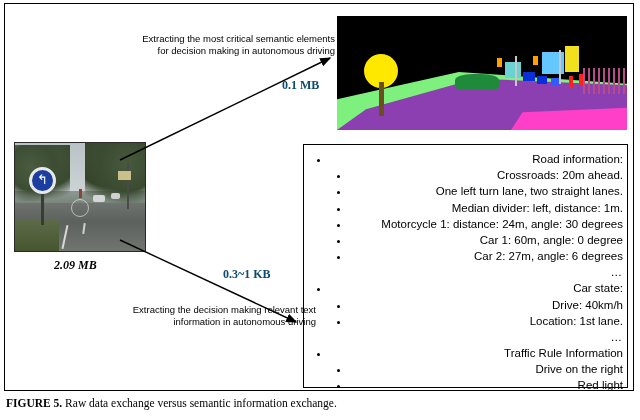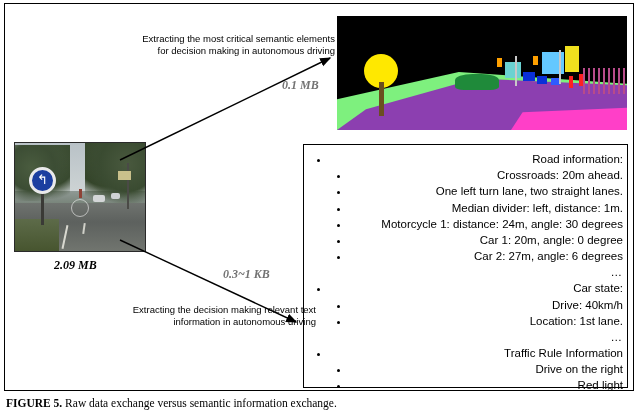--- a/index.html
+++ b/index.html
@@ -206,24 +206,23 @@
     font-size: 9.5px;
     color:#000;
     text-align:right;
     line-height:1.3;
   }
   .cap1 { left:130px; top:33px; width:205px; }
   .cap2 { left:118px; top:304px; width:198px; }
 
   .size {
     position:absolute;
-    font-style: italic;
     font-weight: bold;
     font-size: 12px;
-    color:#737373;
+    color:#0c4a6e;
   }
   .size1 { left:282px; top:78px; }
   .size2 { left:223px; top:267px; }
 
   .figcaption {
     position:absolute;
     left: 6px;
     top: 397px;
     font-family: "Liberation Serif", serif;
     font-size: 11.5px;
@@ -299,21 +298,21 @@
 
   <div class="textbox">
     <ul>
       <li>
         <span>Road information:</span>
         <ul>
           <li>Crossroads: 20m ahead.</li>
           <li>One left turn lane, two straight lanes.</li>
           <li>Median divider: left, distance: 1m.</li>
           <li>Motorcycle 1: distance: 24m, angle: 30 degrees</li>
-          <li>Car 1: 20m, angle: 0 degree</li>
+          <li>Car 1: 60m, angle: 0 degree</li>
           <li>Car 2: 27m, angle: 6 degrees</li>
           <li class="ellipsis">…</li>
         </ul>
       </li>
       <li>
         <span>Car state:</span>
         <ul>
           <li>Drive: 40km/h</li>
           <li>Location: 1st lane.</li>
           <li class="ellipsis">…</li>

